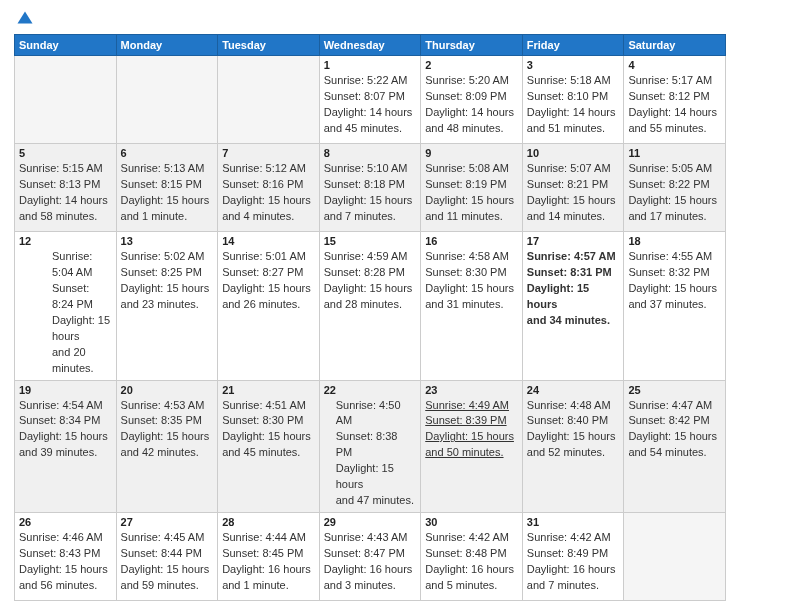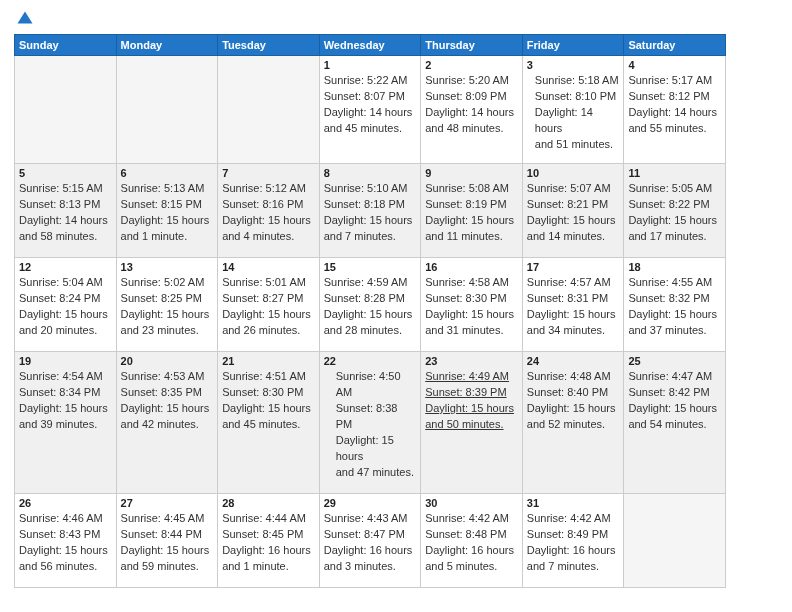--- a/index.html
+++ b/index.html
@@ -148,21 +148,21 @@
           </td>
           <td>
             <div class="day-num">2</div>
             <div class="day-info" style="white-space: pre-line;">Sunrise: 5:20 AM
 Sunset: 8:09 PM
 Daylight: 14 hours
 and 48 minutes.</div>
           </td>
           <td>
             <div class="day-num">3</div>
-            <div class="day-info" style="white-space: pre-line; margin-left: 8px;">Sunrise: 5:18 AM
+            <div class="day-info" style="white-space: pre-line;">Sunrise: 5:18 AM
 Sunset: 8:10 PM
 Daylight: 14 hours
 and 51 minutes.</div>
           </td>
           <td>
             <div class="day-num">4</div>
             <div class="day-info" style="white-space: pre-line;">Sunrise: 5:17 AM
 Sunset: 8:12 PM
 Daylight: 14 hours
 and 55 minutes.</div>
@@ -215,21 +215,21 @@
             <div class="day-num">11</div>
             <div class="day-info" style="white-space: pre-line;">Sunrise: 5:05 AM
 Sunset: 8:22 PM
 Daylight: 15 hours
 and 17 minutes.</div>
           </td>
         </tr>
         <tr>
           <td>
             <div class="day-num">12</div>
-            <div class="day-info" style="white-space: pre-line;">Sunrise: 5:04 AM
+            <div class="day-info" style="white-space: pre-line; margin-left: 33px;">Sunrise: 5:04 AM
 Sunset: 8:24 PM
 Daylight: 15 hours
 and 20 minutes.</div>
           </td>
           <td>
             <div class="day-num">13</div>
             <div class="day-info" style="white-space: pre-line;">Sunrise: 5:02 AM
 Sunset: 8:25 PM
 Daylight: 15 hours
 and 23 minutes.</div>
@@ -250,21 +250,21 @@
           </td>
           <td>
             <div class="day-num">16</div>
             <div class="day-info" style="white-space: pre-line;">Sunrise: 4:58 AM
 Sunset: 8:30 PM
 Daylight: 15 hours
 and 31 minutes.</div>
           </td>
           <td>
             <div class="day-num">17</div>
-            <div class="day-info" style="white-space: pre-line;">Sunrise: 4:57 AM
+            <div class="day-info" style="white-space: pre-line; font-weight: bold;">Sunrise: 4:57 AM
 Sunset: 8:31 PM
 Daylight: 15 hours
 and 34 minutes.</div>
           </td>
           <td>
             <div class="day-num">18</div>
             <div class="day-info" style="white-space: pre-line;">Sunrise: 4:55 AM
 Sunset: 8:32 PM
 Daylight: 15 hours
 and 37 minutes.</div>

